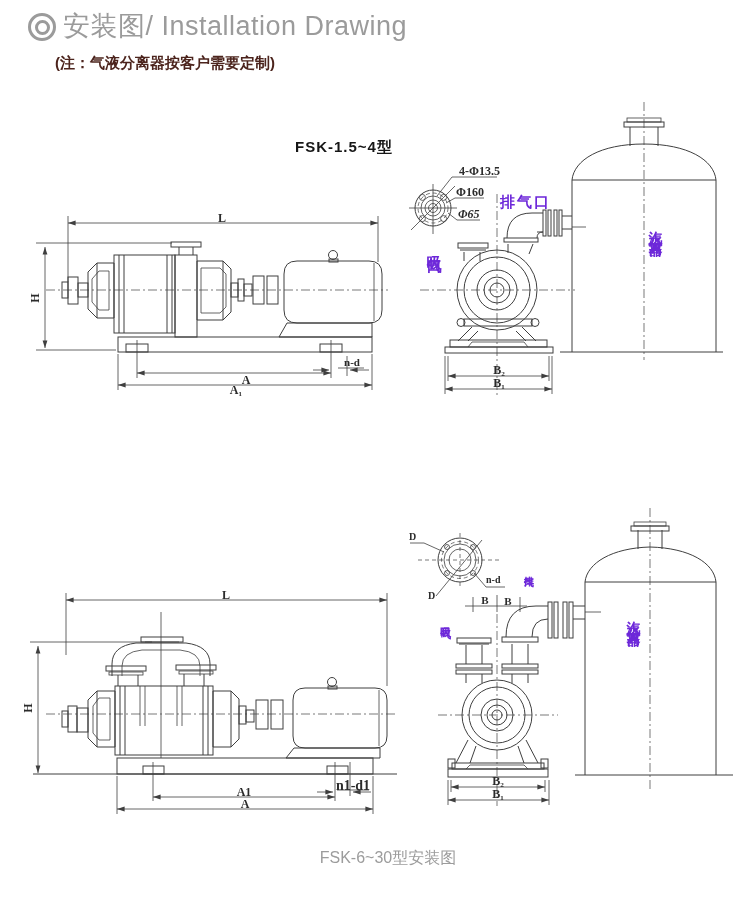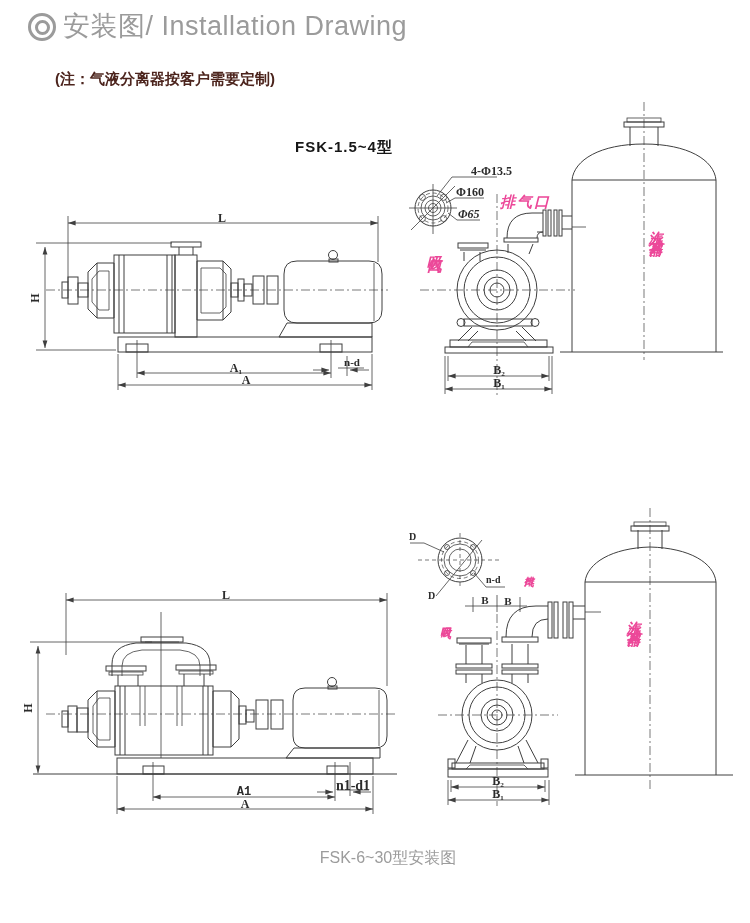--- a/index.html
+++ b/index.html
@@ -3,31 +3,31 @@
 <meta charset="utf-8">
 <style>
   html,body{margin:0;padding:0;background:#fff;}
   .page{position:relative;width:750px;height:923px;background:#ffffff;overflow:hidden;
         font-family:"Liberation Sans",sans-serif;}
   
   .hdr-icon{position:absolute;left:28px;top:13px;width:22px;height:22px;border:3px solid #9b9b9b;
             border-radius:50%;display:flex;align-items:center;justify-content:center;}
   .hdr-icon-inner{width:9px;height:9px;border:3px solid #9b9b9b;border-radius:50%;}
   .hdr-title{position:absolute;left:63px;top:8px;font-size:27px;color:#9b9b9b;letter-spacing:0.5px;}
-  .hdr-note{position:absolute;left:55px;top:70px;font-size:15px;font-weight:bold;color:#4c241d;}
+  .hdr-note{position:absolute;left:55px;top:54px;font-size:15px;font-weight:bold;color:#4c241d;}
   
   .fsk-title{position:absolute;font-size:15px;color:#161616;letter-spacing:1px;font-weight:700;}
   .caption{position:absolute;left:0;width:750px;text-align:center;font-size:16px;color:#9c9c9c;}
   
   .lbl{position:absolute;font-family:"Liberation Serif","DejaVu Sans",serif;font-weight:bold;
        color:#2b2b2b;font-size:12px;line-height:1;white-space:nowrap;transform:translateX(-50%);}
   .lbl.noc{transform:none;}
   .lbl.rot{transform:rotate(-90deg);}
-  .cn{position:absolute;font-family:"Liberation Sans",sans-serif;font-weight:bold;color:#ec4899;
-      line-height:1.15;white-space:nowrap;font-style:italic;}
+  .cn{position:absolute;font-family:"Liberation Sans",sans-serif;font-weight:bold;color:#6d28d9;
+      line-height:1.15;white-space:nowrap;}
   .vert{writing-mode:vertical-rl;text-orientation:upright;letter-spacing:3px;white-space:normal;}
   .phi{font-size:12px;}
   svg{position:absolute;left:0;top:0;}
   .ln{fill:none;stroke:#3f3f3f;stroke-width:1;}
   .thin{fill:none;stroke:#3f3f3f;stroke-width:0.8;}
   .cl{fill:none;stroke:#3f3f3f;stroke-width:0.7;stroke-dasharray:9 3 2 3;}
   .dsh{fill:none;stroke:#3f3f3f;stroke-width:0.7;stroke-dasharray:4 3;}
 </style>
 </head>
 <body>
@@ -351,39 +351,39 @@
   <div class="hdr-icon">
     <div class="hdr-icon-inner"></div>
   </div>
   <div class="hdr-title">安装图/ Installation Drawing</div>
   <div class="hdr-note">(注：气液分离器按客户需要定制)</div>
 
   <div class="fsk-title" style="left:295px;top:138px;">FSK-1.5~4型</div>
 
   <span class="lbl" style="left:222px;top:212px;">L</span>
   <span class="lbl rot" style="left:30px;top:292px;">H</span>
-  <span class="lbl" style="left:236px;top:362px;">A₁</span>
+  <span class="lbl" style="left:236px;top:384px;">A₁</span>
   <span class="lbl" style="left:246px;top:374px;">A</span>
   <span class="lbl" style="left:352px;top:357px;font-size:11px;">n-d</span>
   <span class="lbl" style="left:499px;top:364px;">B₂</span>
   <span class="lbl" style="left:499px;top:377px;">B₁</span>
 
-  <span class="lbl noc phi" style="left:471px;top:165px;">4-Φ13.5</span>
+  <span class="lbl noc phi" style="left:459px;top:165px;">4-Φ13.5</span>
   <span class="lbl noc phi" style="left:456px;top:186px;">Φ160</span>
   <span class="lbl noc phi" style="left:458px;top:208px;font-style:italic;">Φ65</span>
 
   <div class="cn" style="left:500px;top:193px;font-size:15px;letter-spacing:2px;">排气口</div>
   <div class="cn vert" style="left:426px;top:243px;font-size:15px;">吸气口</div>
   <div class="cn vert" style="left:648px;top:220px;font-size:14px;">汽水分离器</div>
 
 
 
   <span class="lbl" style="left:226px;top:589px;">L</span>
   <span class="lbl rot" style="left:23px;top:702px;">H</span>
-  <span class="lbl" style="left:244px;top:786px;font-family:Liberation Mono, monospace;">A1</span>
+  <span class="lbl" style="left:244px;top:786px;">A1</span>
   <span class="lbl" style="left:245px;top:798px;">A</span>
   <span class="lbl" style="left:353px;top:779px;font-size:14px;">n1-d1</span>
   <span class="lbl" style="left:498px;top:775px;">B₂</span>
   <span class="lbl" style="left:498px;top:788px;">B₁</span>
   <span class="lbl" style="left:485px;top:595px;font-size:11px;">B</span>
   <span class="lbl" style="left:508px;top:596px;font-size:11px;">B</span>
 
   <span class="lbl noc" style="left:409px;top:532px;font-size:10px;">D</span>
   <span class="lbl noc" style="left:428px;top:591px;font-size:10px;">D</span>
   <span class="lbl noc" style="left:486px;top:575px;font-size:10px;">n-d</span>

